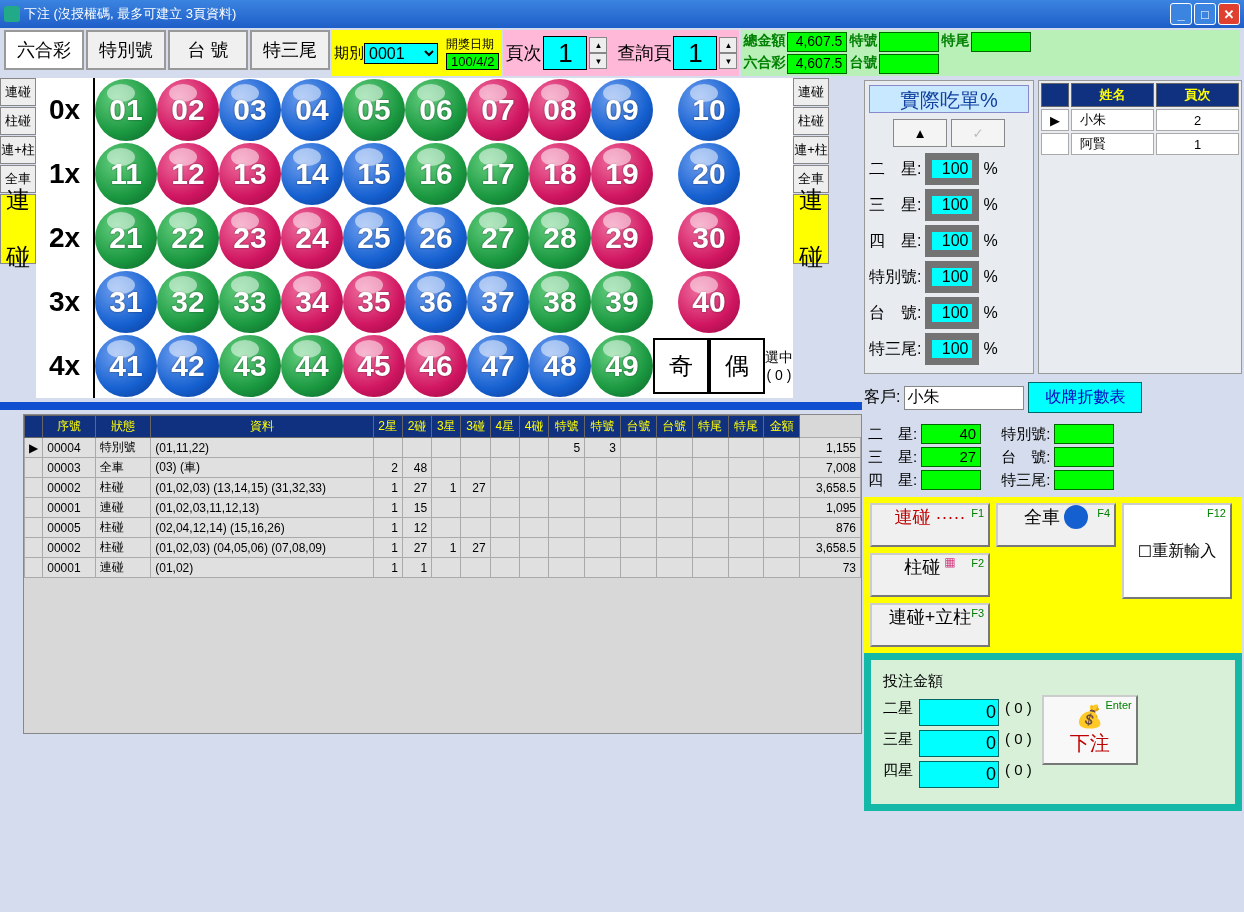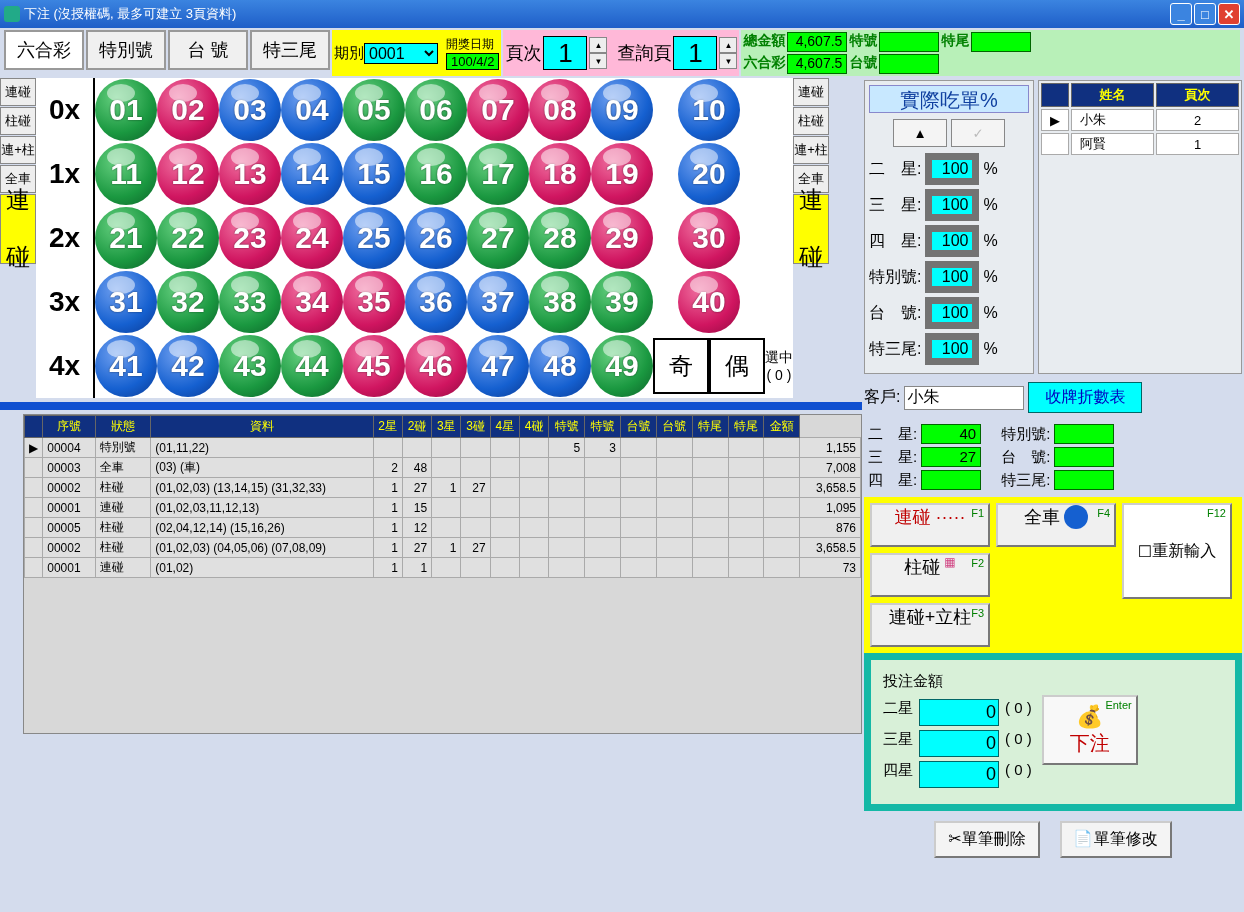--- a/index.html
+++ b/index.html
@@ -675,18 +675,14 @@
             </div>
           </div>
       <div class="betbtn">
         <span class="fk">Enter</span>
         <span style="font-size:22px">💰</span>
         <span>下注</span>
       </div>
     </div>
   </div>
 
-  <div class="bottombtns">
-    <button>✂<span>單筆刪除</span></button>
-    <button>📄<span>單筆修改</span></button>
-  </div>
 </div>
 </div>
 
 </body></html>

